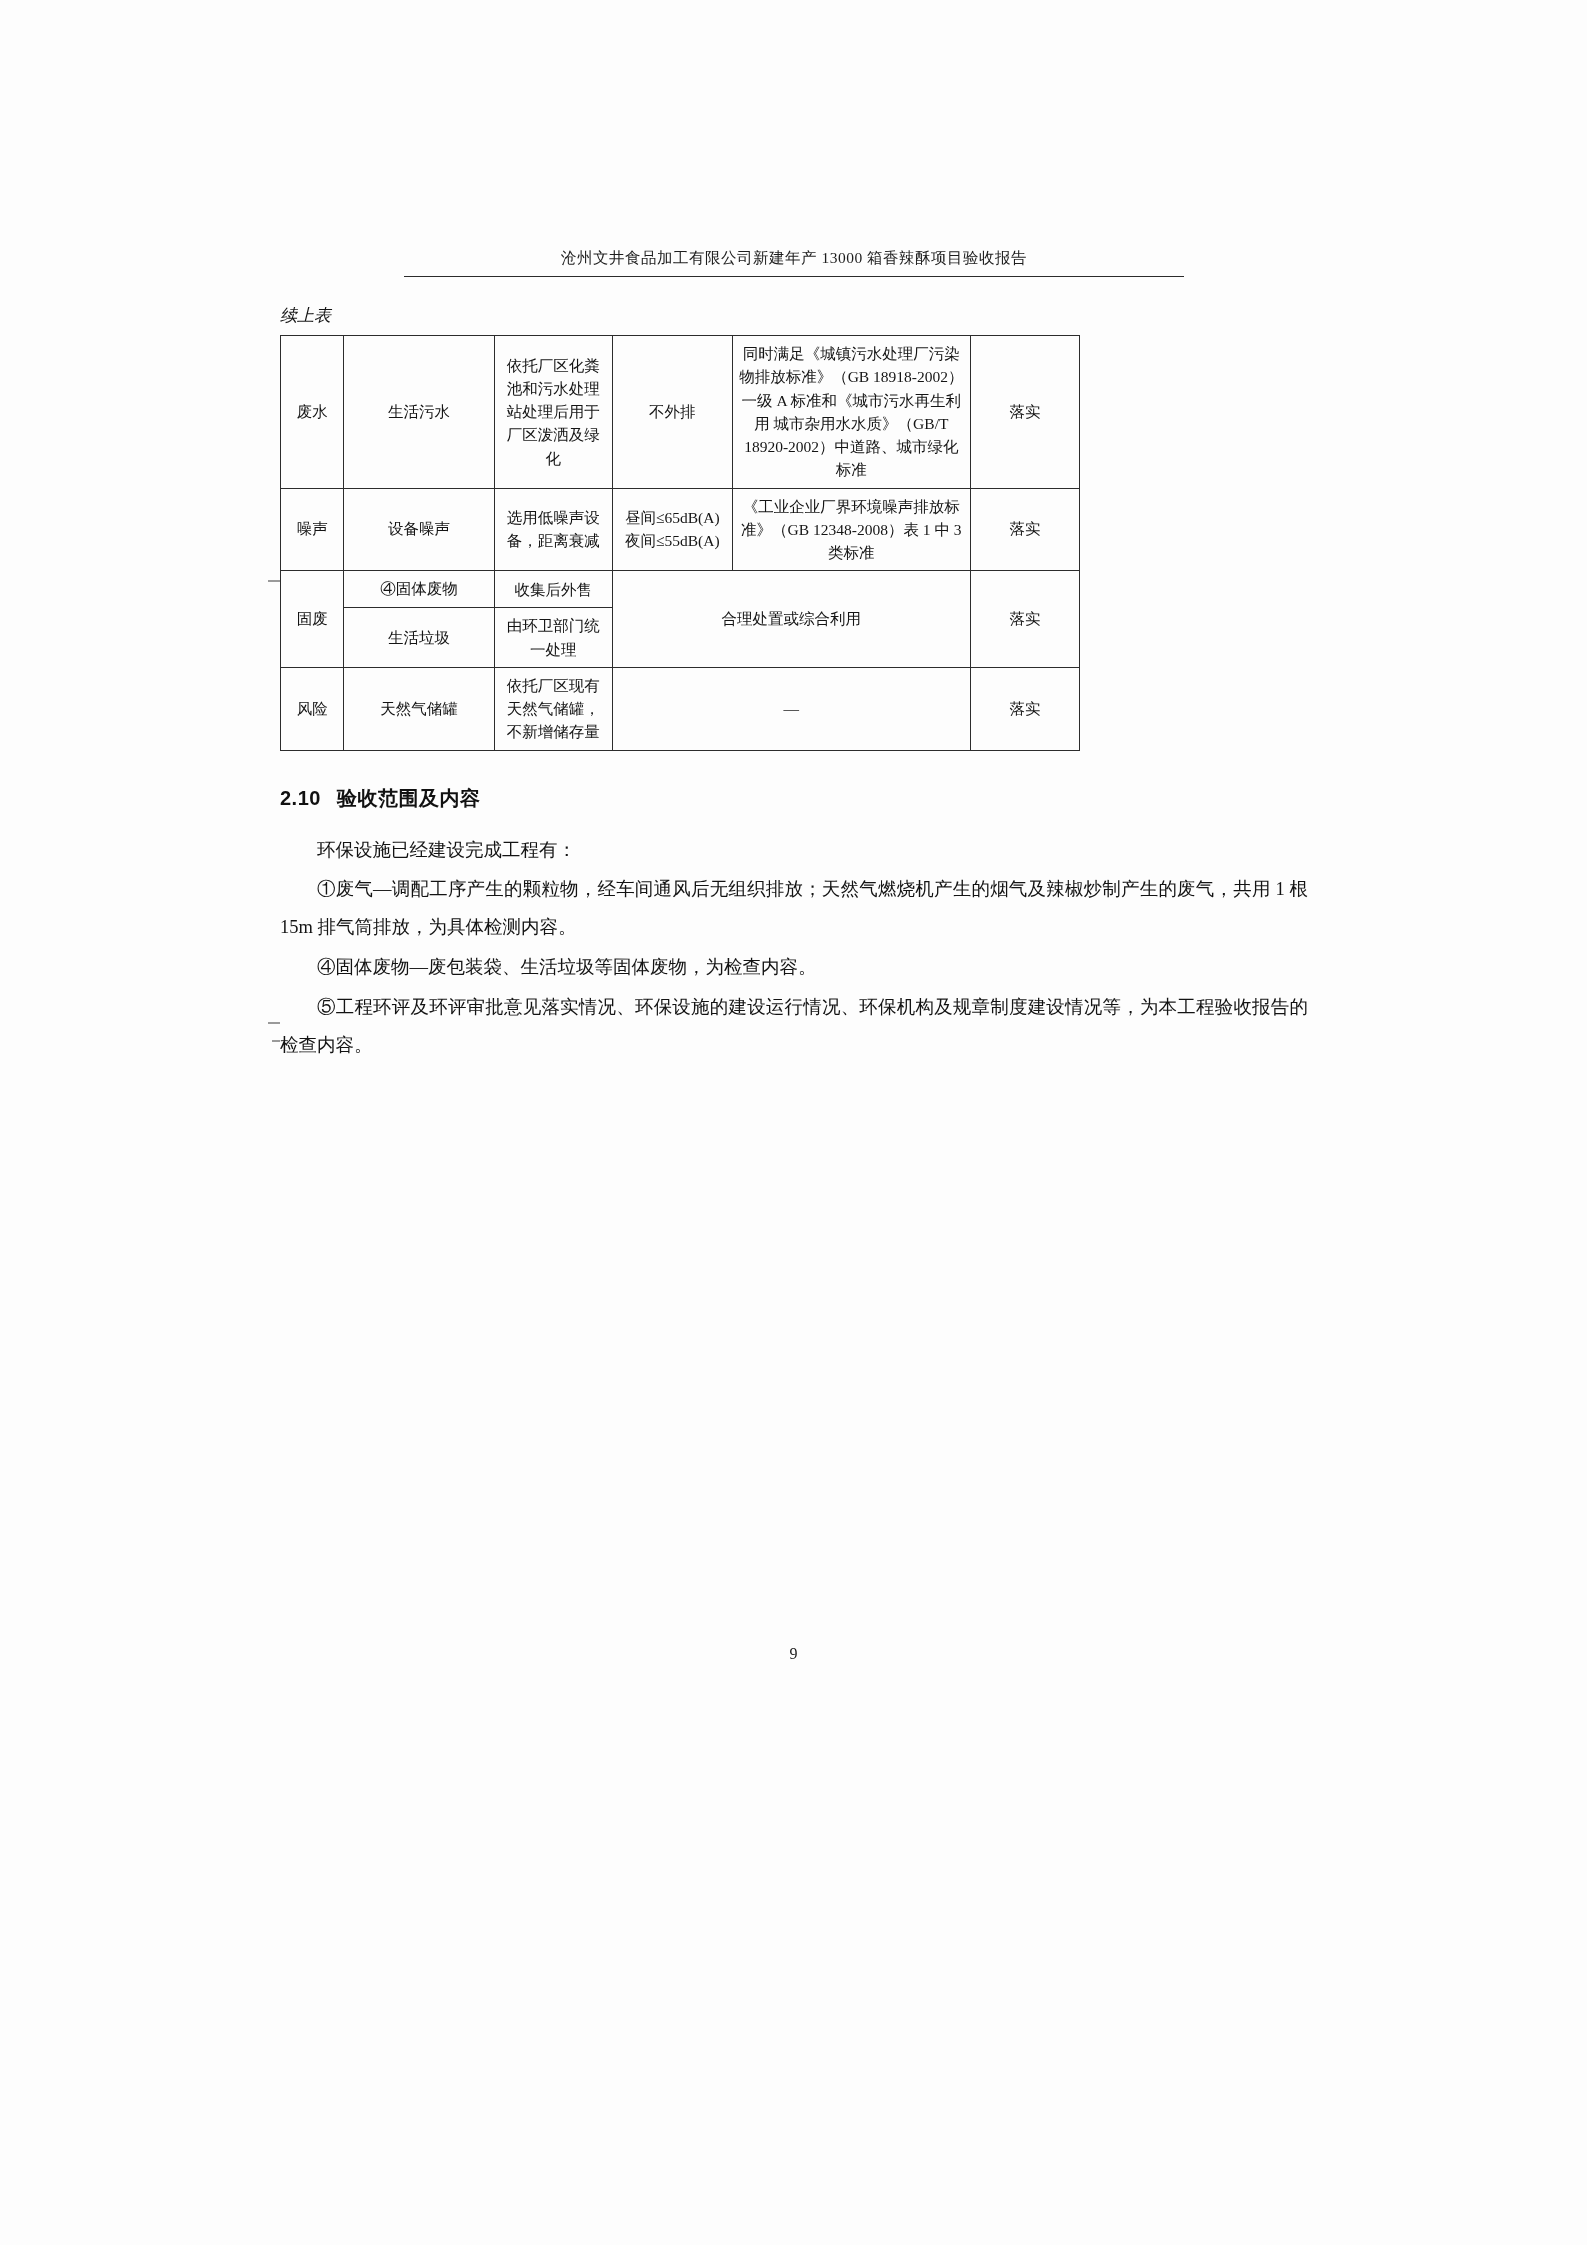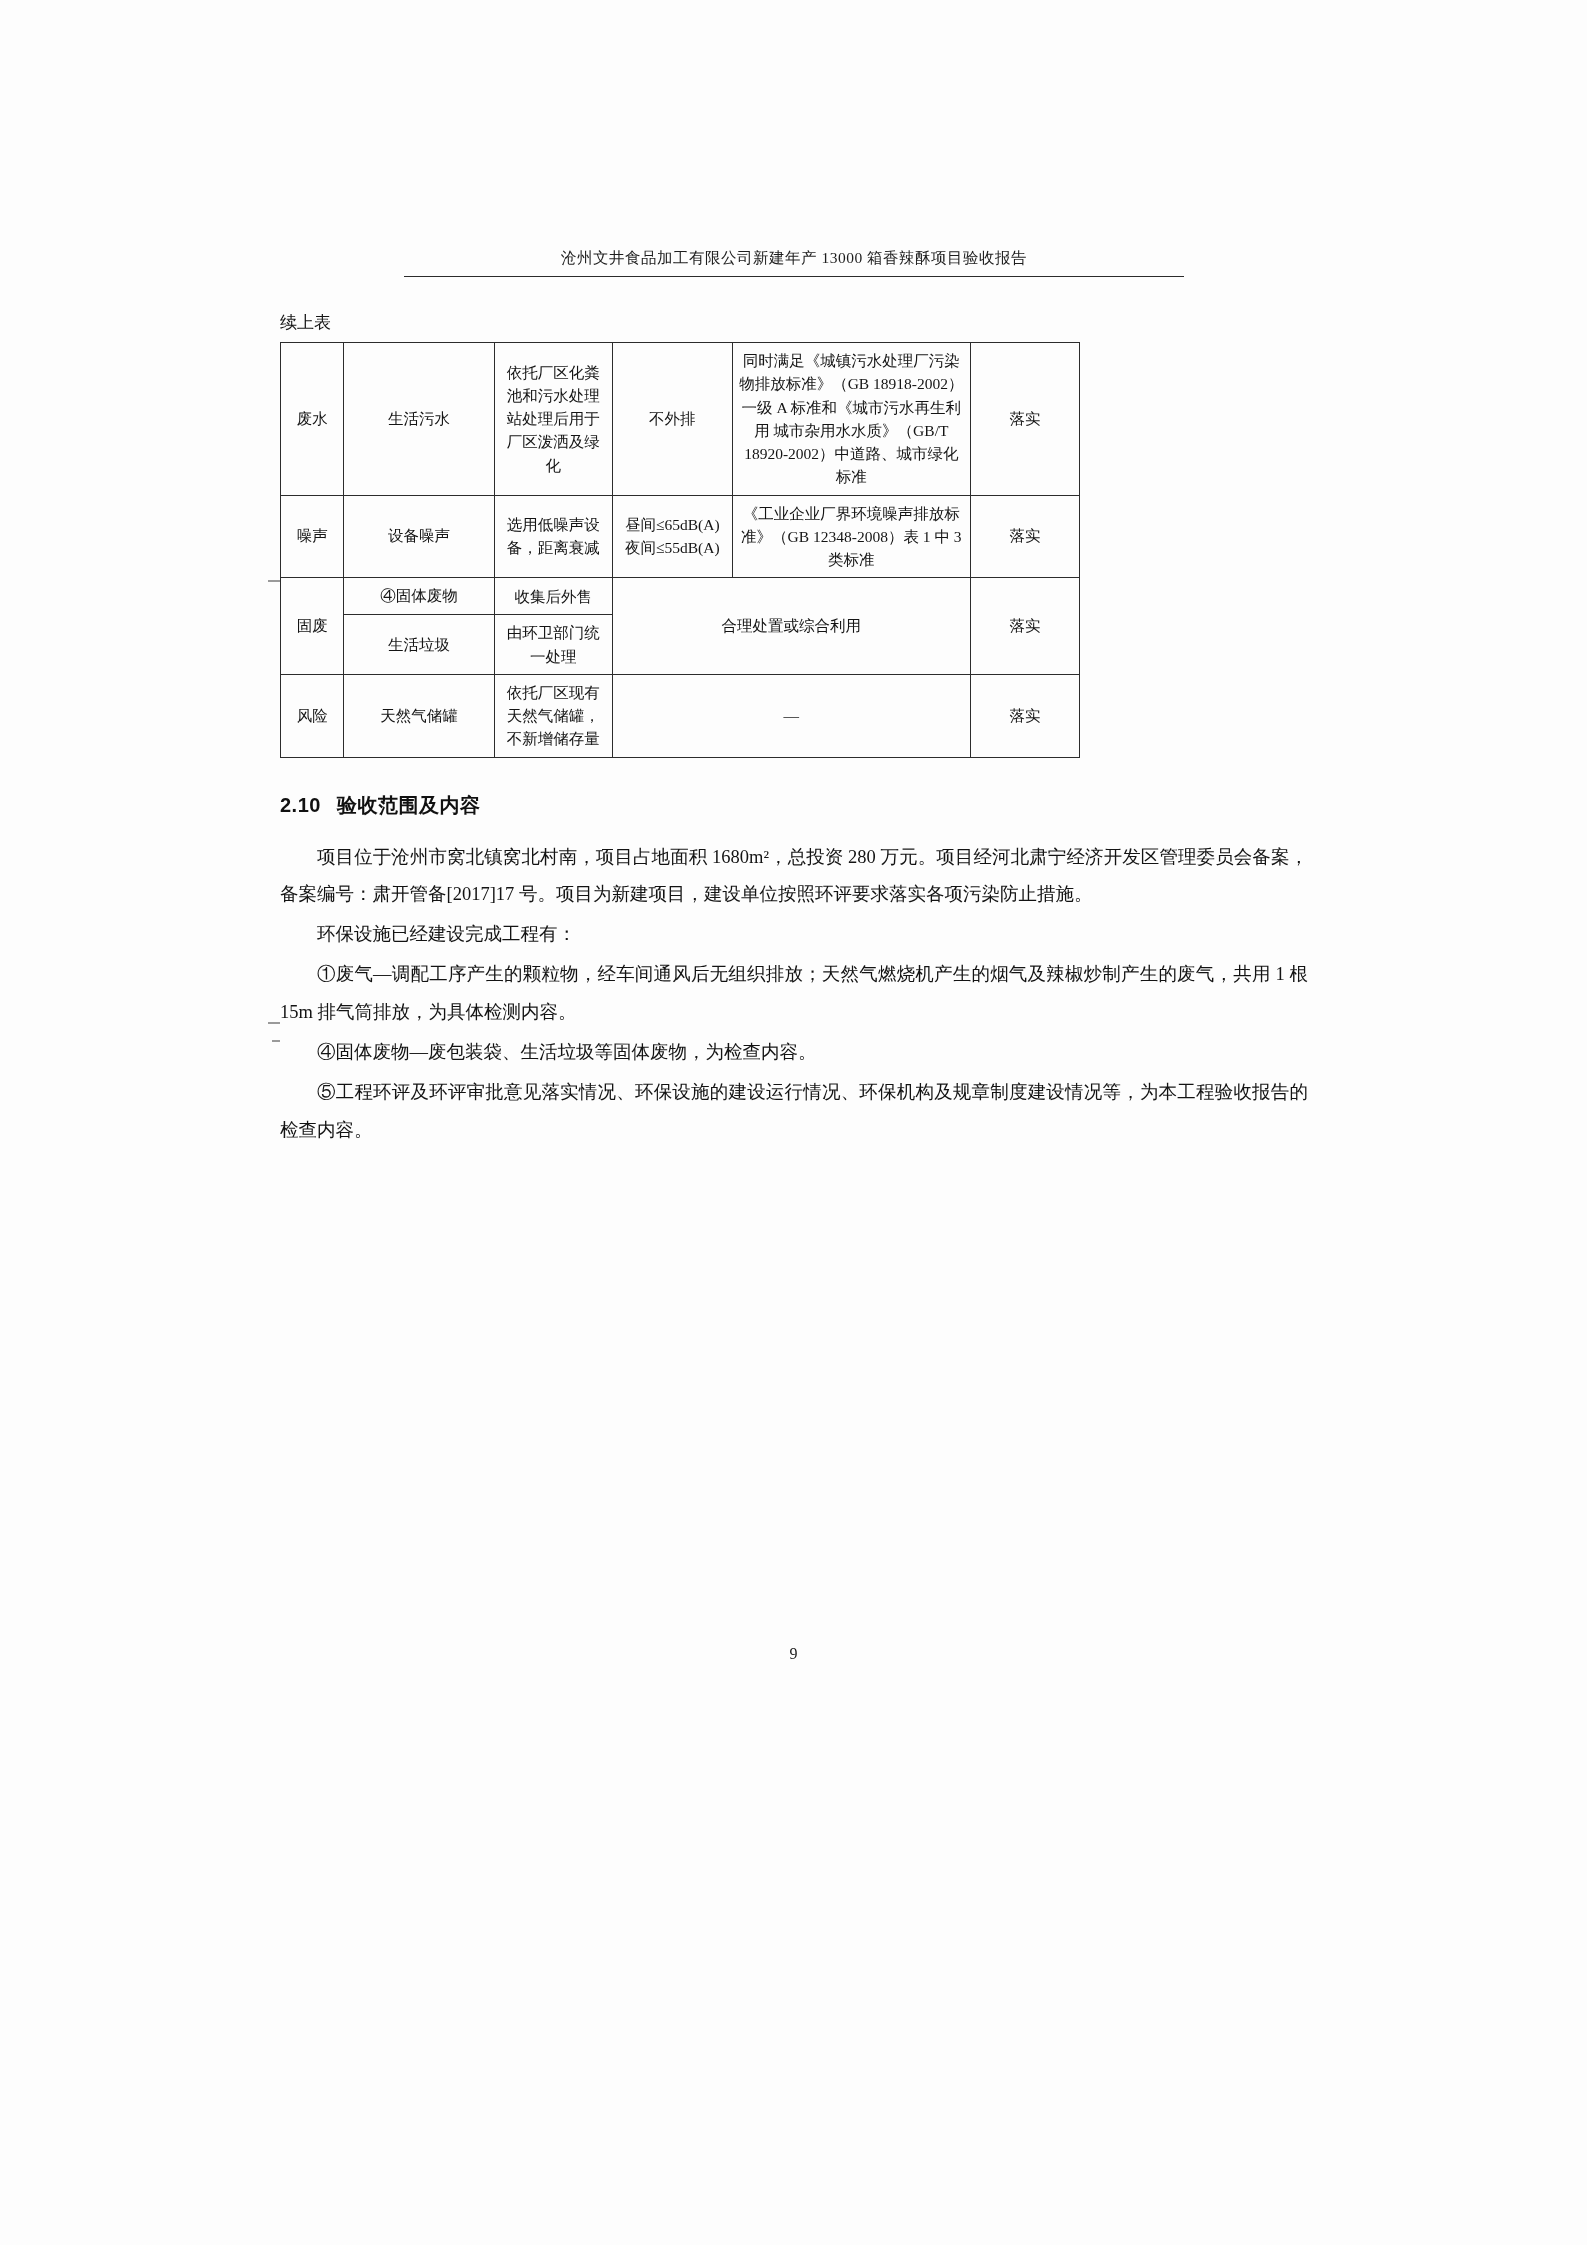--- a/index.html
+++ b/index.html
@@ -41,22 +41,23 @@
     color: #1d1d1d;
     padding-bottom: 7px;
     border-bottom: 1.6px solid #2b2b2b;
     width: 780px;
     margin: 0 auto 0 auto;
   }
 
   
   .cont-label {
     font-size: 17px;
-    margin: 34px 0 8px 22px;
+    margin: 27px 0 8px 22px;
     color: #141414;
+    font-style: italic;
   }
 
   
   table.main {
     border-collapse: collapse;
     width: 800px;
     margin-left: 22px;
     table-layout: fixed;
     font-size: 15.5px;
     line-height: 1.55;
@@ -176,21 +177,20 @@
           <td>落实</td>
         </tr>
       </tbody>
     </table>
 
     <h2 class="sec">
       <span>2.10</span>
       <span style="margin-left:10px;text-align:center;">验收范围及内容</span>
     </h2>
 
-    <p class="body indent">项目位于沧州市窝北镇窝北村南，项目占地面积 1680m²，总投资 280 万元。项目经河北肃宁经济开发区管理委员会备案，备案编号：肃开管备[2017]17 号。项目为新建项目，建设单位按照环评要求落实各项污染防止措施。</p>
     <p class="body indent">环保设施已经建设完成工程有：</p>
     <p class="body indent">①废气—调配工序产生的颗粒物，经车间通风后无组织排放；天然气燃烧机产生的烟气及辣椒炒制产生的废气，共用 1 根 15m 排气筒排放，为具体检测内容。</p>
     <p class="body indent">④固体废物—废包装袋、生活垃圾等固体废物，为检查内容。</p>
     <p class="body indent">⑤工程环评及环评审批意见落实情况、环保设施的建设运行情况、环保机构及规章制度建设情况等，为本工程验收报告的检查内容。</p>
 
   </div>
 
   <div class="pageno">9</div>
 </div>
 

